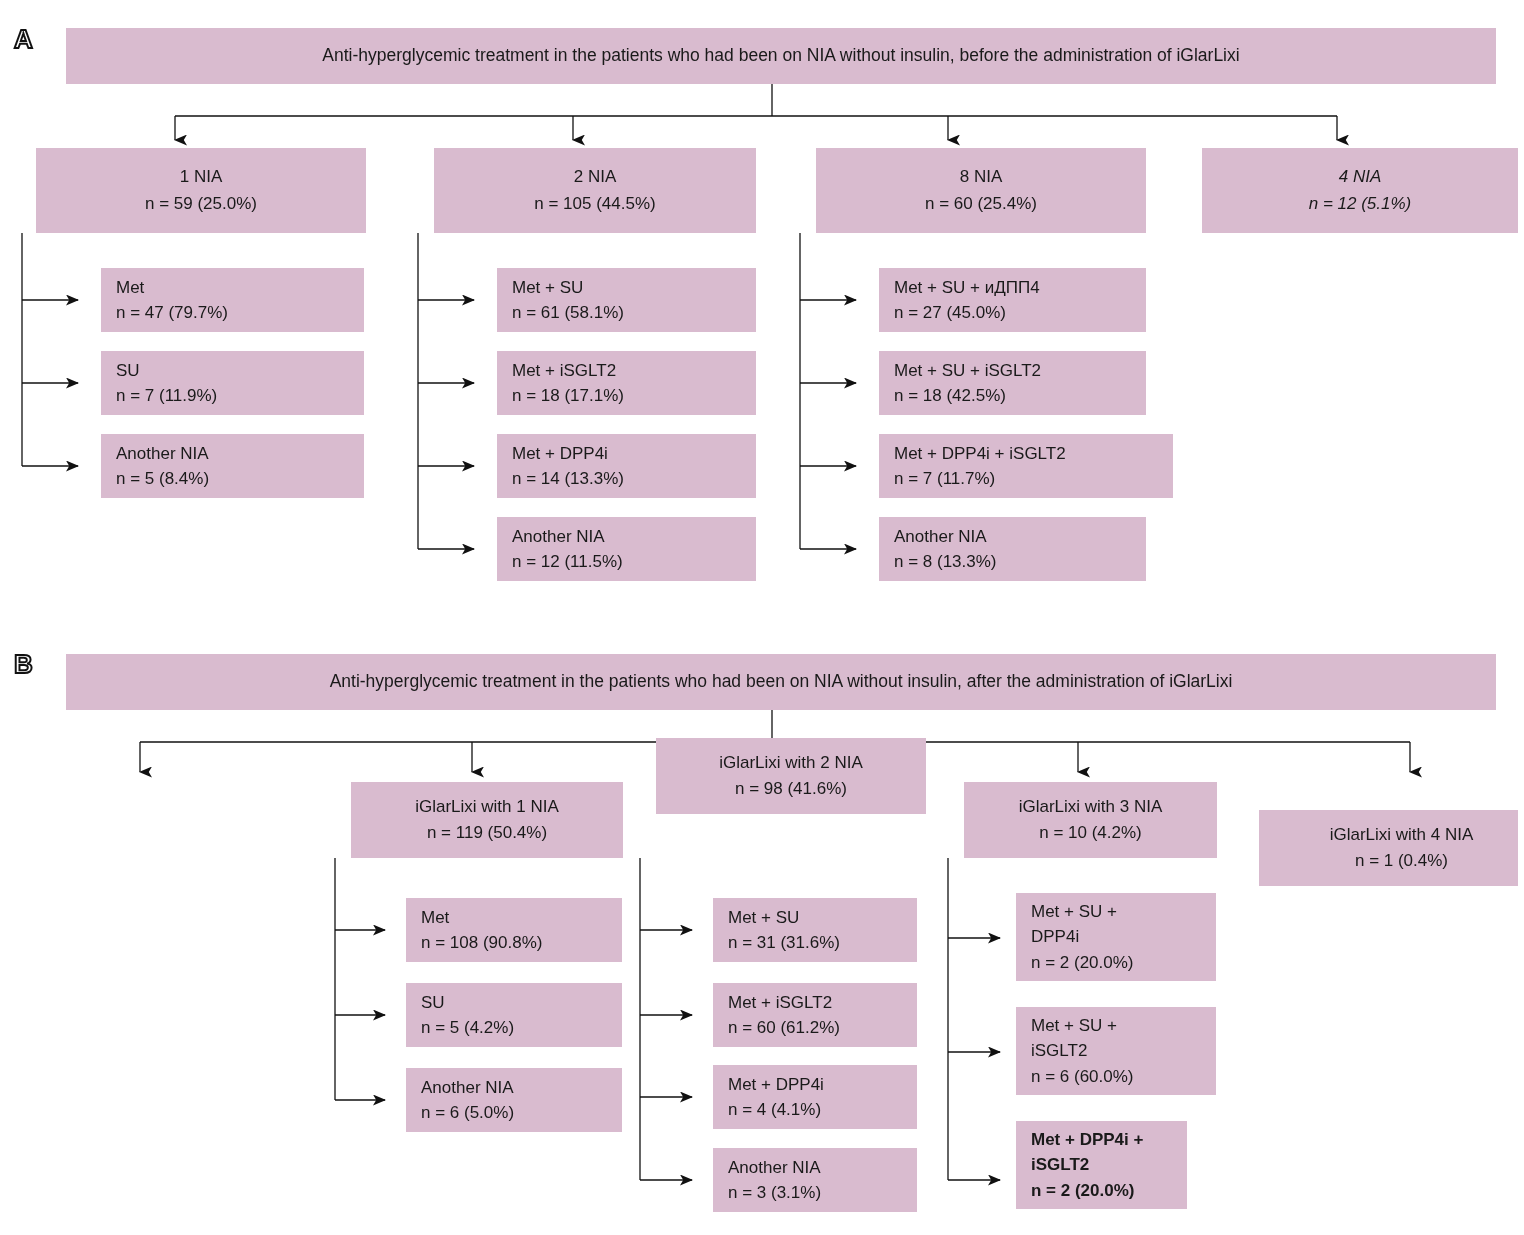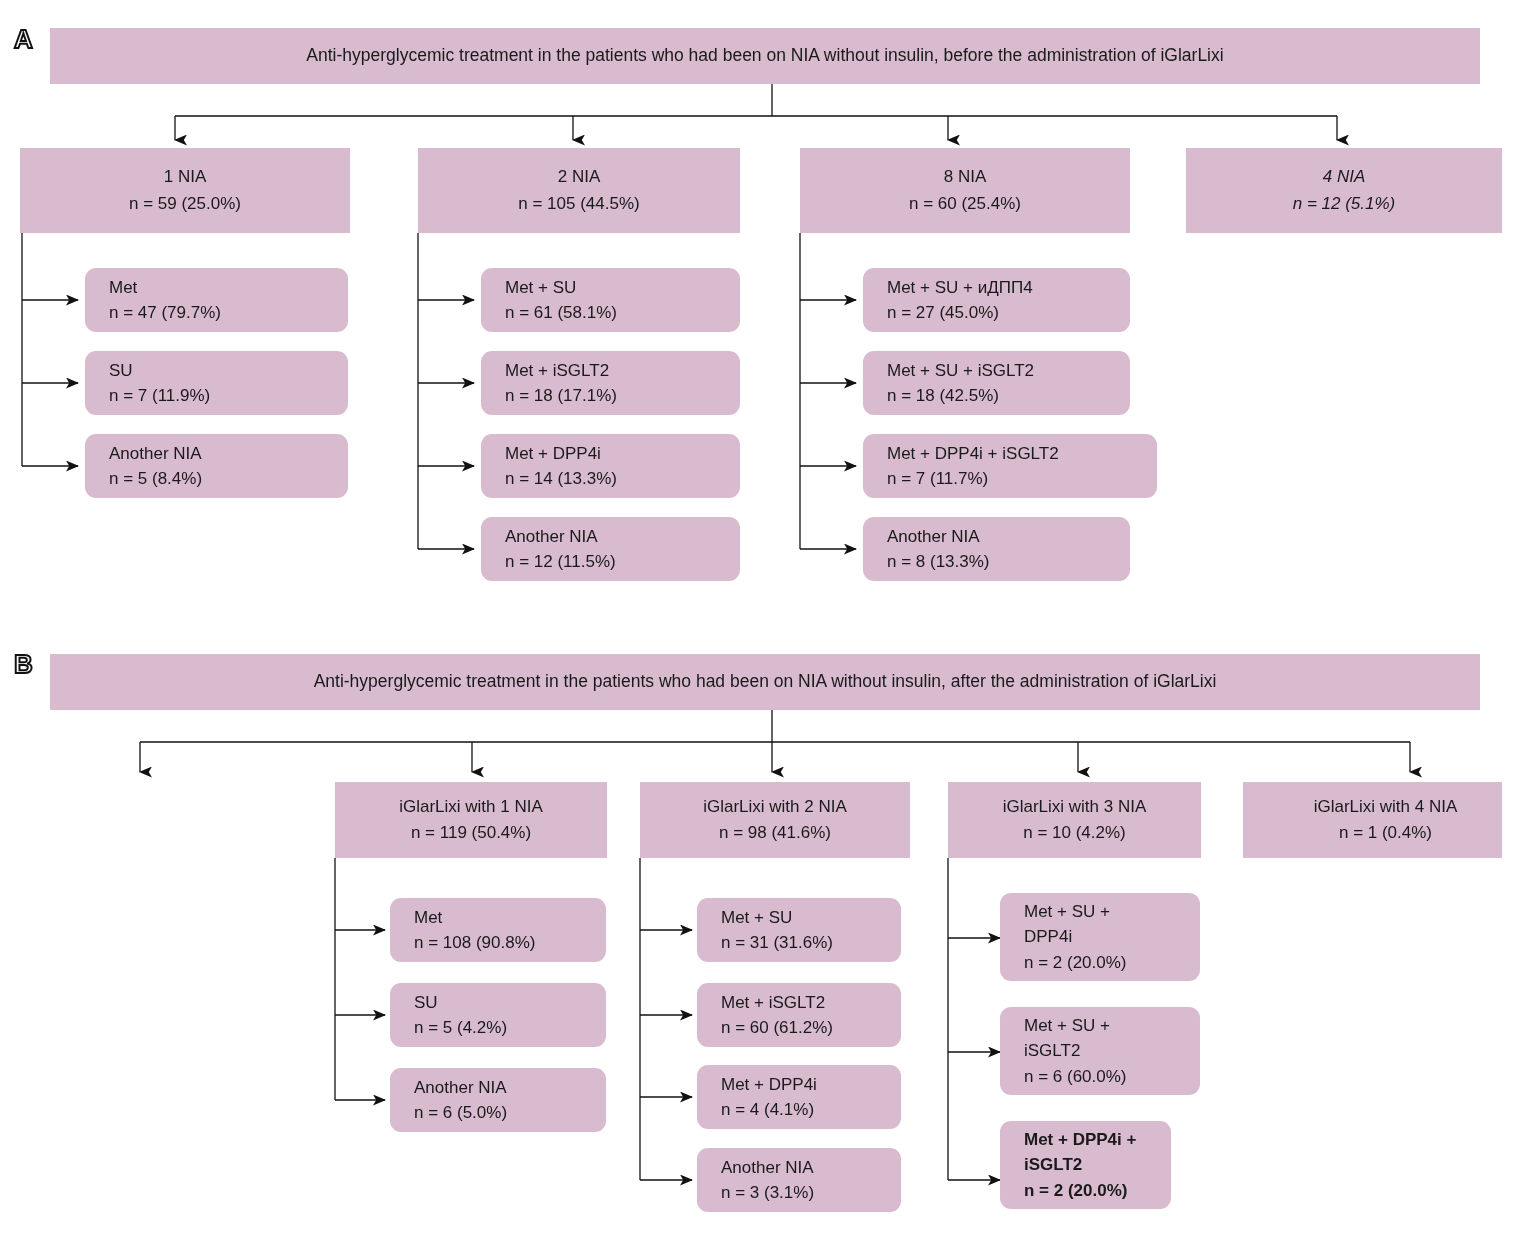--- a/index.html
+++ b/index.html
@@ -25,23 +25,24 @@
     line-height:1;
   }
 
   .box{
     position:absolute;
     background:#d9bbcf;
     box-sizing:border-box;
     display:flex;
     flex-direction:column;
     justify-content:center;
+    margin-left:16px;
   }
   .box.center{align-items:center;text-align:center;}
-  .box.left{align-items:flex-start;text-align:center;padding-left:24px;border-radius:11px;}
+  .box.left{align-items:flex-start;text-align:center;padding-left:15px;}
 
   .title-box{
     font-size:17.5px;
     line-height:1.25;
   }
   .lvl1{
     font-size:17px;
     line-height:1.55;
   }
   .sub{
@@ -189,29 +190,29 @@
   <div class="panel-letter" style="left:14px;top:651px;">B</div>
 
   <div class="box center title-box" style="left:50px;top:654px;width:1430px;height:56px;">
     <span class="ln">Anti-hyperglycemic treatment in the patients who had been on NIA without insulin, after the administration of iGlarLixi</span>
   </div>
 
   <div class="box center lvl1" style="left:335px;top:782px;width:272px;height:76px;">
     <span class="ln">iGlarLixi with 1 NIA</span>
     <span class="ln">n = 119 (50.4%)</span>
   </div>
-  <div class="box center lvl1" style="left:640px;top:782px;width:270px;height:76px;">
+  <div class="box center lvl1" style="left:640px;top:738px;width:270px;height:76px;">
     <span class="ln">iGlarLixi with 2 NIA</span>
     <span class="ln">n = 98 (41.6%)</span>
   </div>
   <div class="box center lvl1" style="left:948px;top:782px;width:253px;height:76px;text-align:center;">
     <span class="ln">iGlarLixi with 3 NIA</span>
     <span class="ln">n = 10 (4.2%)</span>
   </div>
-  <div class="box center lvl1" style="left:1243px;top:782px;width:259px;height:76px;padding-left:26px;">
+  <div class="box center lvl1" style="left:1243px;top:810px;width:259px;height:76px;padding-left:26px;">
     <span class="ln">iGlarLixi with 4 NIA</span>
     <span class="ln">n = 1 (0.4%)</span>
   </div>
 
   <div class="box left sub" style="left:390px;top:898px;width:216px;height:64px;">
     <span class="ln">Met</span>
     <span class="ln">n = 108 (90.8%)</span>
   </div>
   <div class="box left sub" style="left:390px;top:983px;width:216px;height:64px;">
     <span class="ln">SU</span>

